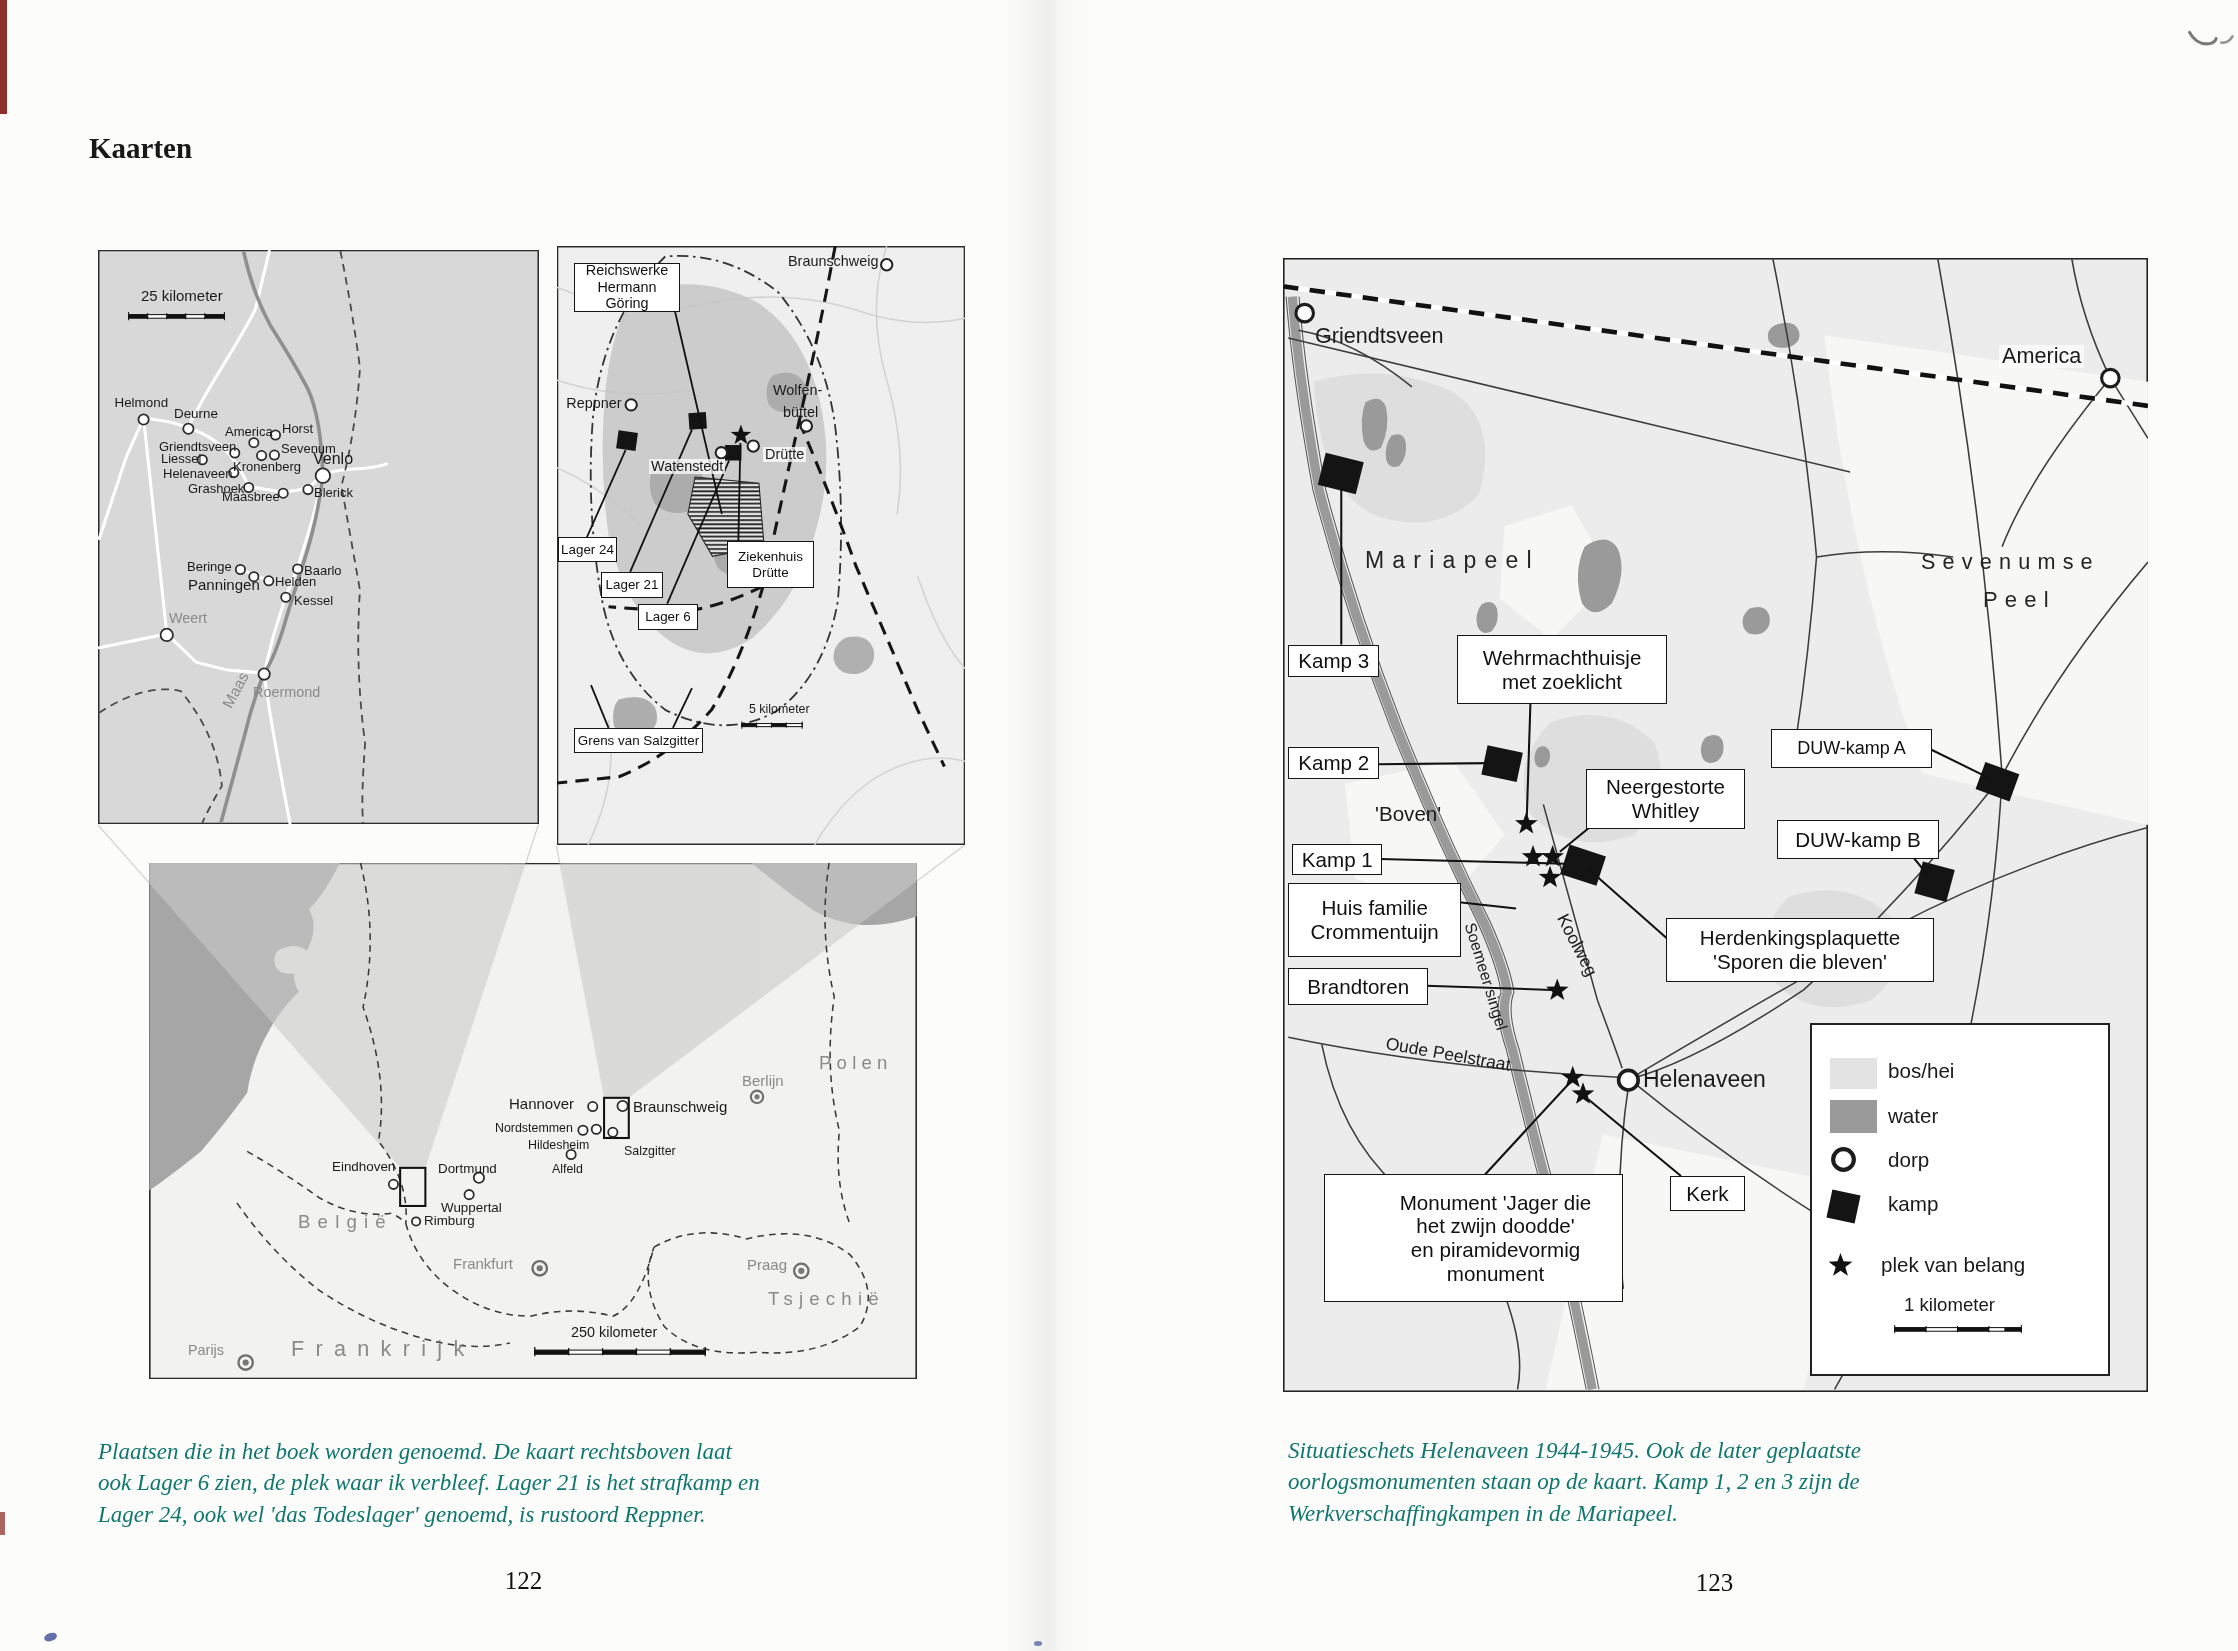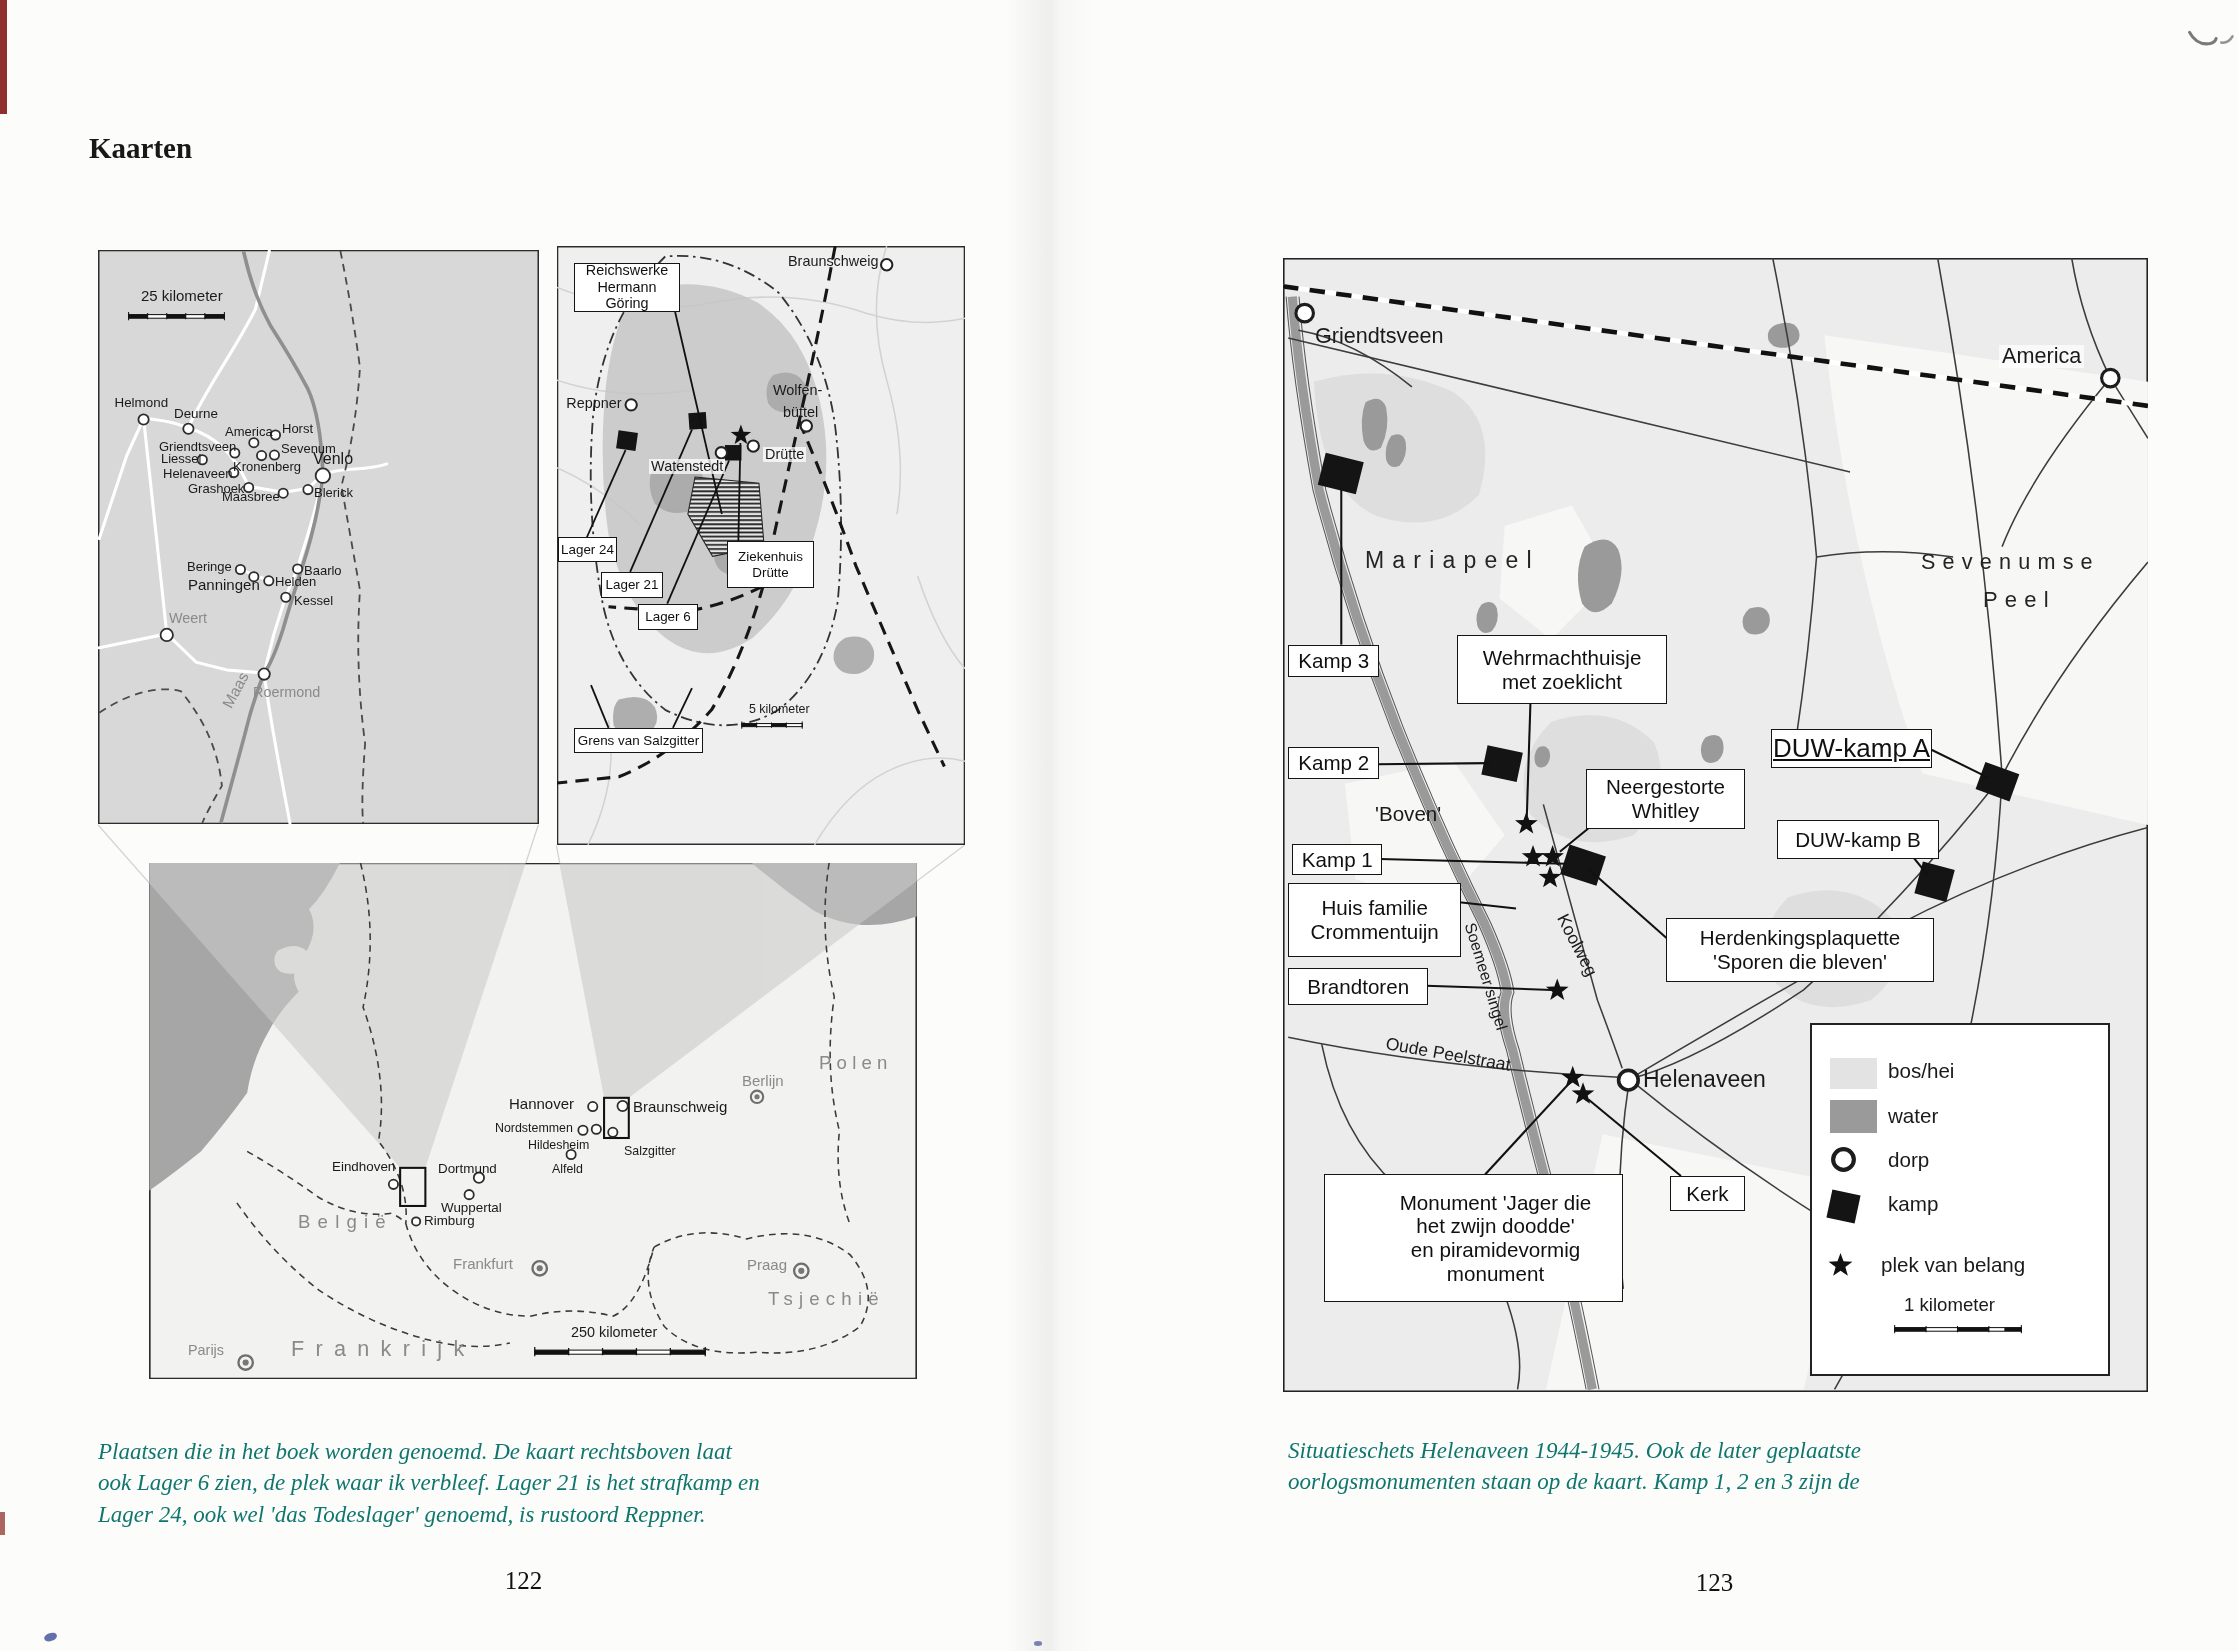--- a/index.html
+++ b/index.html
@@ -449,21 +449,21 @@
       <span>Kamp 1</span>
     </div>
     <div class="box" style="left:174px;top:377px;width:208px;height:67px;font-size:20.6px;">
       <span>Wehrmachthuisje</span>
       <span>met zoeklicht</span>
     </div>
     <div class="box" style="left:303px;top:511px;width:157px;height:58px;font-size:20.6px;">
       <span>Neergestorte</span>
       <span>Whitley</span>
     </div>
-    <div class="box" style="left:488px;top:471px;width:159px;height:37px;font-size:26px;text-decoration:underline;">
+    <div class="box" style="left:488px;top:471px;width:159px;height:37px;font-size:18px;">
       <span>DUW-kamp A</span>
     </div>
     <div class="box" style="left:494px;top:562px;width:160px;height:37px;font-size:20.6px;">
       <span>DUW-kamp B</span>
     </div>
     <div class="box" style="left:5.2px;top:625px;width:171px;height:72px;font-size:20.6px;">
       <span>Huis familie</span>
       <span>Crommentuijn</span>
     </div>
     <div class="box" style="left:5.2px;top:710px;width:138px;height:35px;font-size:20.6px;">
@@ -513,16 +513,17 @@
             <line x1="184" y1="4" x2="184" y2="16"></line>
             <line x1="247" y1="2" x2="247" y2="18"></line>
           </g>
       </svg>
     </div>
   </div>
 
   <div class="cap" style="left:1288px;top:1435px;width:845px;">
     <div>Situatieschets Helenaveen 1944-1945. Ook de later geplaatste</div>
     <div>oorlogsmonumenten staan op de kaart. Kamp 1, 2 en 3 zijn de</div>
+    <div>Werkverschaffingkampen in de Mariapeel.</div>
   </div>
   <div class="pagenum" style="left:1681px;top:1569px;width:67px;text-align:center;">123</div>
 </section>
 
 
 </body></html>

